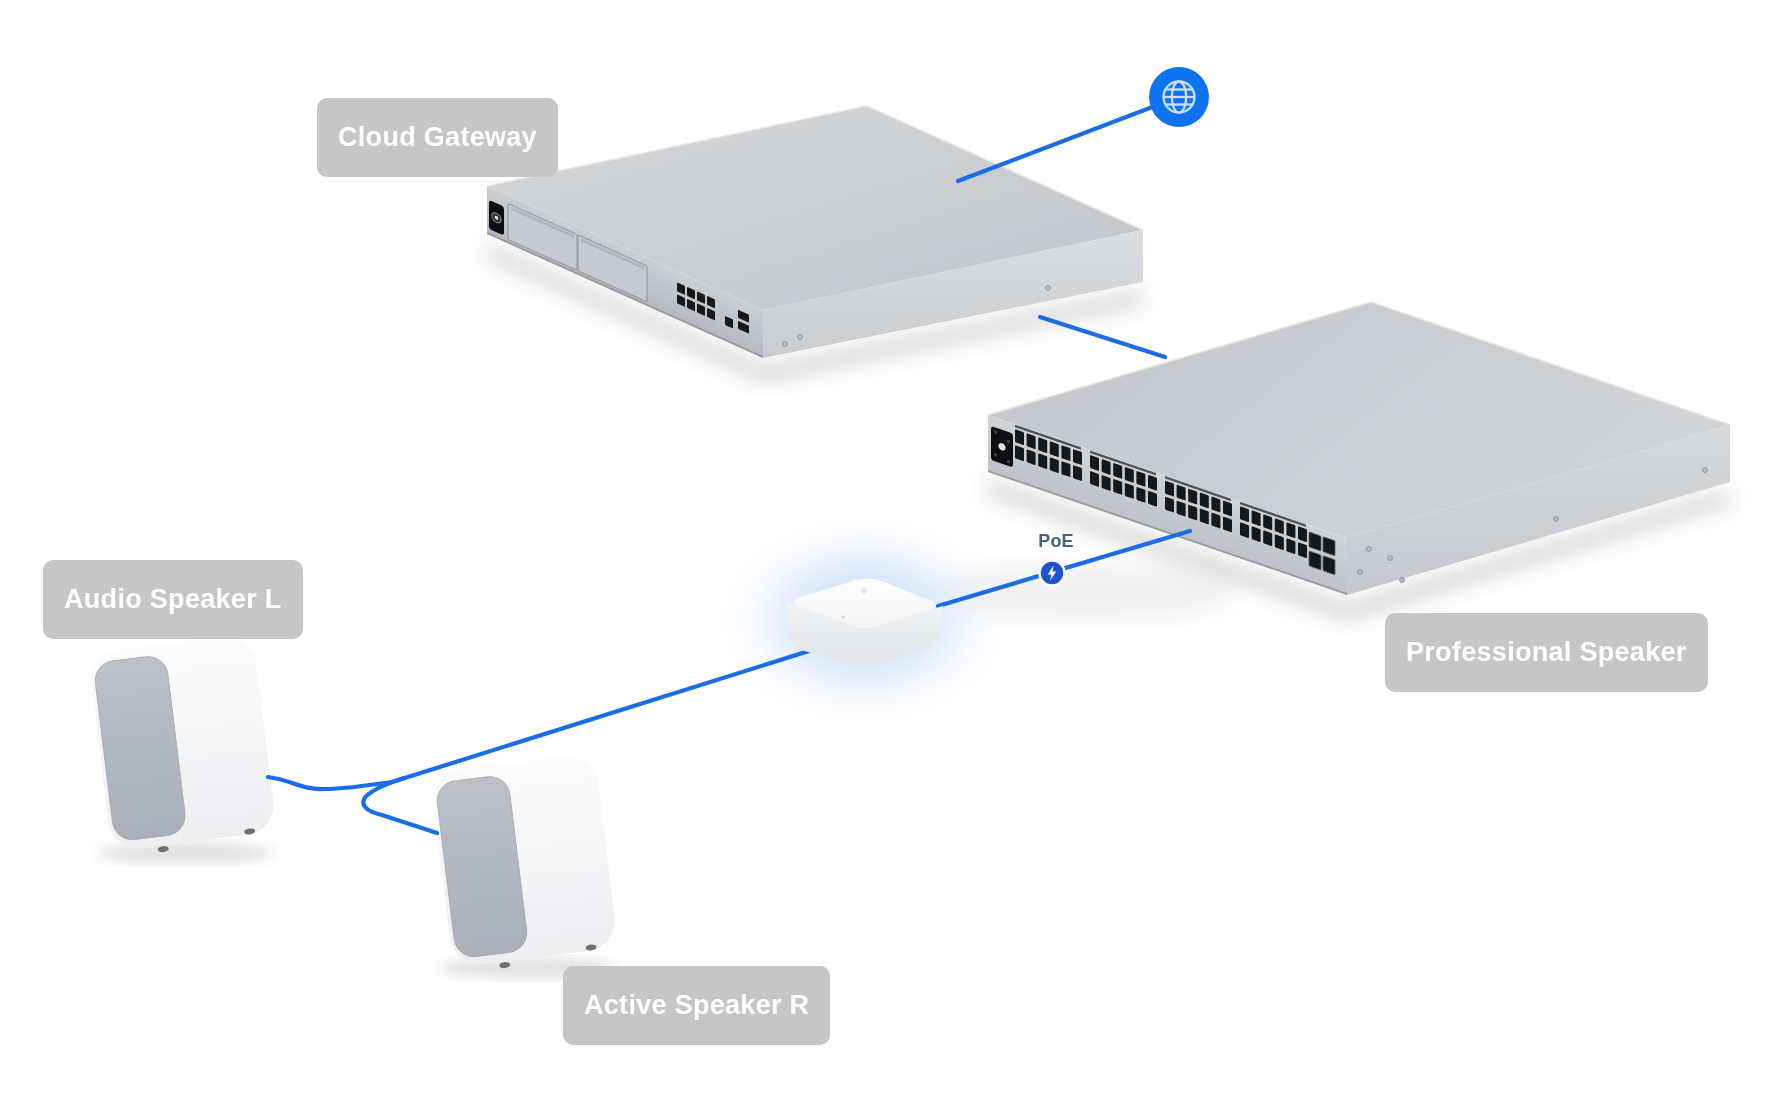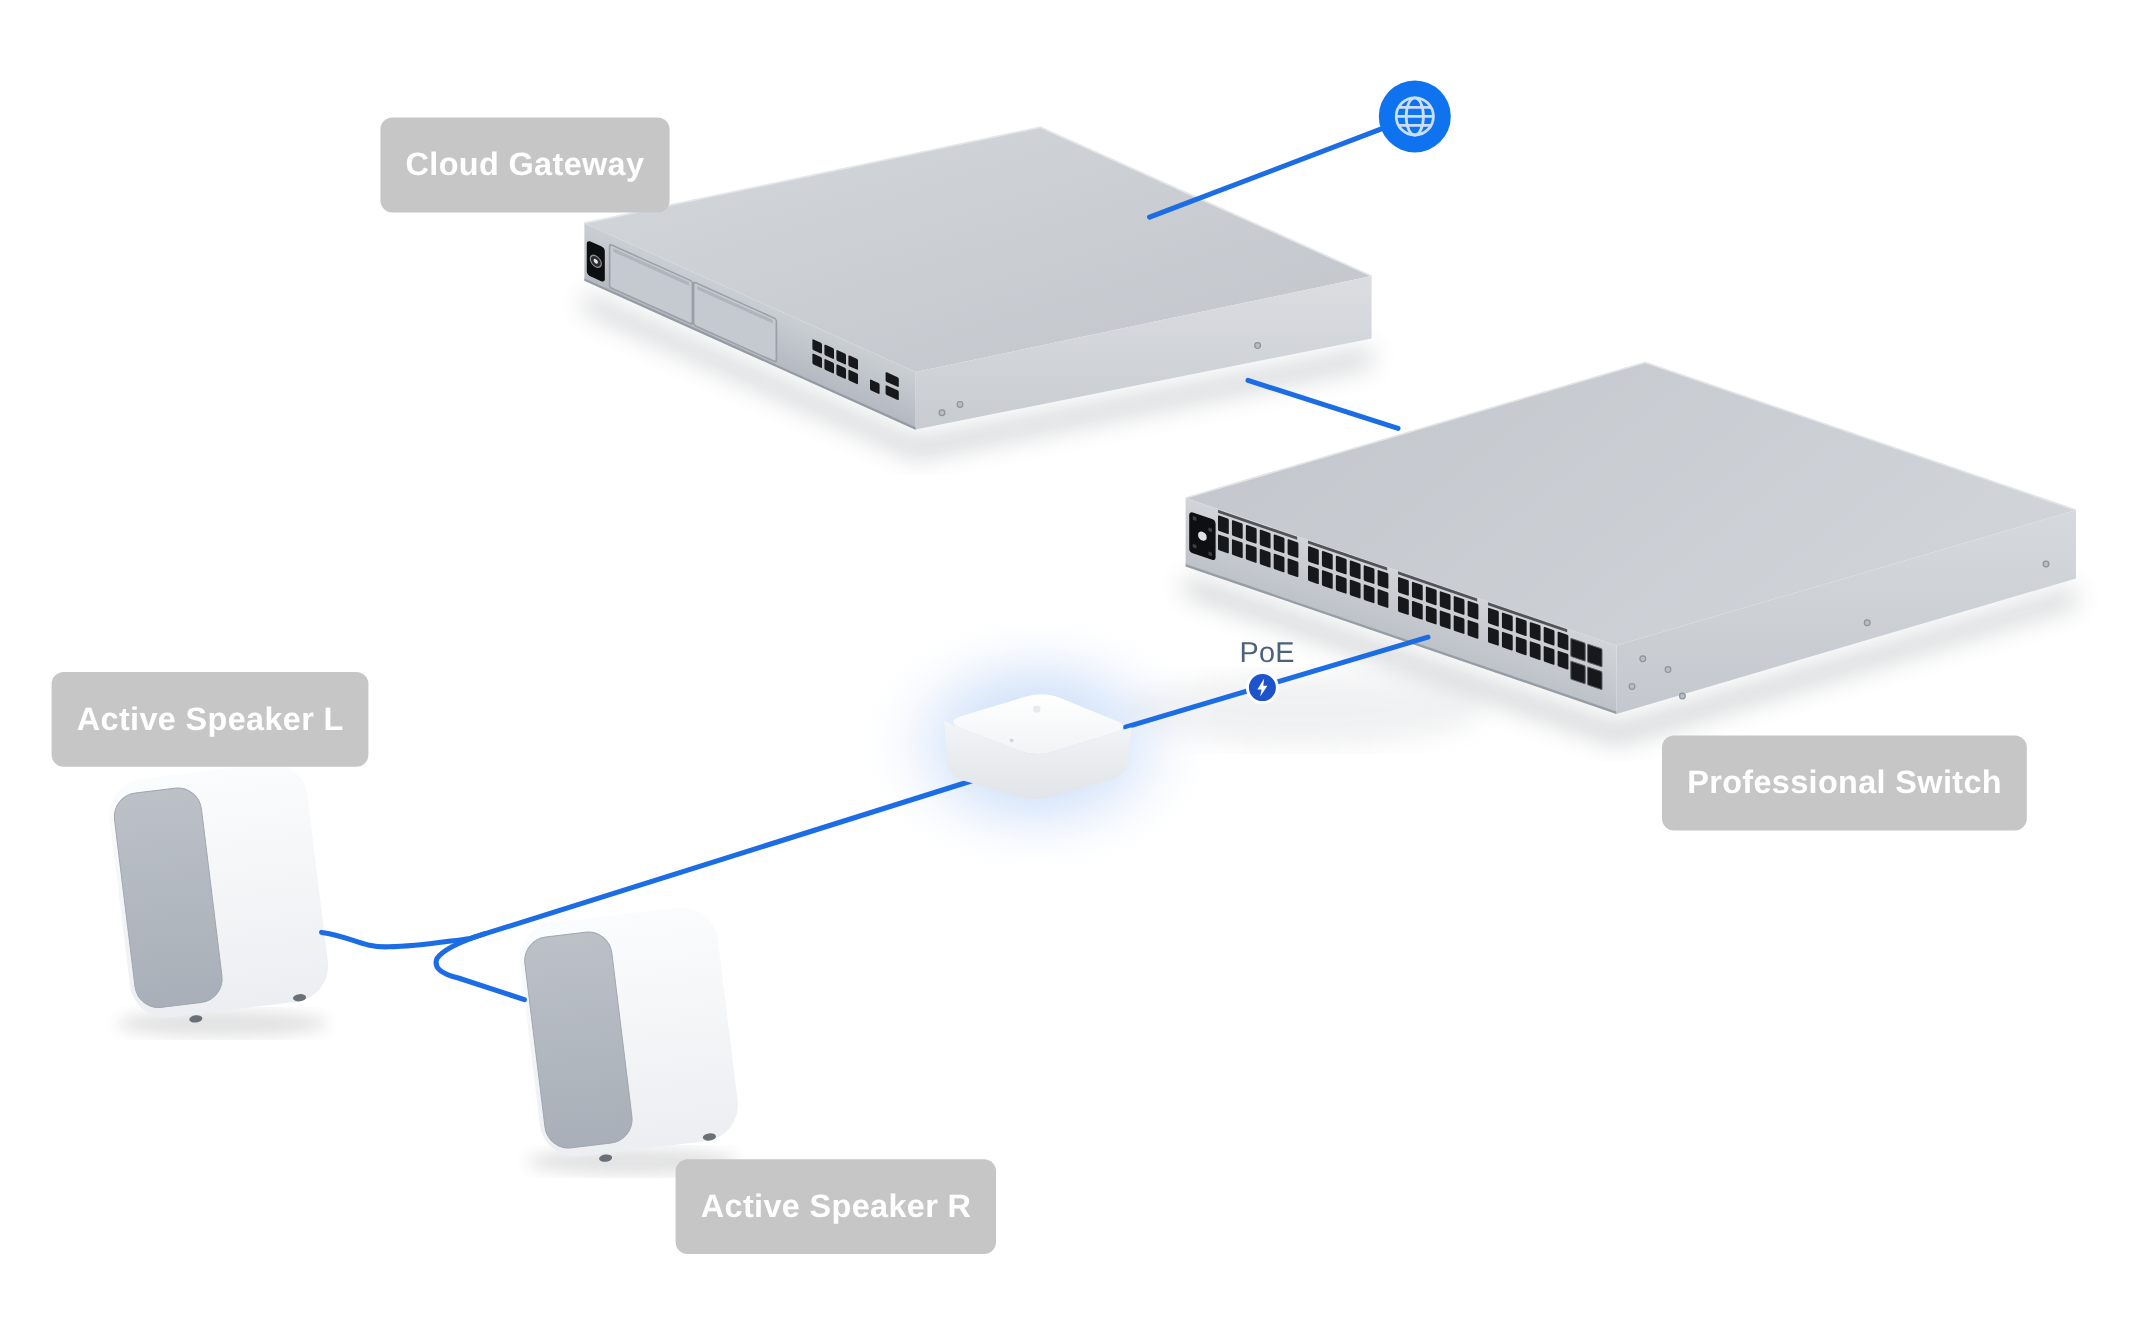--- a/index.html
+++ b/index.html
@@ -4,21 +4,21 @@
 <style>
   html,body{margin:0;padding:0;background:#ffffff;}
   body{width:1780px;height:1120px;position:relative;overflow:hidden;
        font-family:"Liberation Sans", sans-serif;}
   .stage{position:absolute;inset:0;}
   svg.canvas{position:absolute;left:0;top:0;}
   .chip{position:absolute;display:inline-flex;align-items:center;justify-content:center;
         height:47px;padding:16px 21px;border-radius:10px;background:#c6c6c6;
         color:#ffffff;font-size:27px;font-weight:bold;letter-spacing:.3px;white-space:nowrap;}
   .chip.blue{background:#0d6eea;}
-  .poe-tag{position:absolute;color:#4c627b;font-size:24px;font-weight:normal;
+  .poe-tag{position:absolute;color:#4c627b;font-size:18px;font-weight:bold;
            width:60px;text-align:center;letter-spacing:.2px;}
 </style>
 </head>
 <body>
 
 <div class="stage">
 
 <svg class="canvas" width="1780" height="1120" viewBox="0 0 1780 1120">
   <defs>
     <linearGradient id="gwTop" x1="0" y1="0" x2="1" y2="1">
@@ -263,18 +263,18 @@
     <circle cx="843" cy="617" r="1.6" fill="#d4d8dc"></circle>
   </g>
 
   <g>
     <circle cx="1052" cy="573" r="12.5" fill="#1d53cb" stroke="#ffffff" stroke-width="2.5"></circle>
     <path d="M1053.5 565.5 L1047.8 574.5 L1051.3 574.5 L1050.2 580.5 L1056.2 571.5 L1052.7 571.5 Z" fill="#ffffff"></path>
   </g>
 </svg>
 
 <div class="chip" style="left:317px;top:98px;">Cloud Gateway</div>
-<div class="chip" style="left:43px;top:560px;">Active Speaker L</div>
+<div class="chip" style="left:43px;top:560px;">Audio Speaker L</div>
 <div class="chip" style="left:563px;top:966px;">Active Speaker R</div>
-<div class="chip" style="left:1385px;top:613px;">Professional Switch</div>
+<div class="chip" style="left:1385px;top:613px;">Professional Speaker</div>
 <div class="poe-tag" style="left:1026px;top:531px;">PoE</div>
 
 </div>
 
 </body></html>

